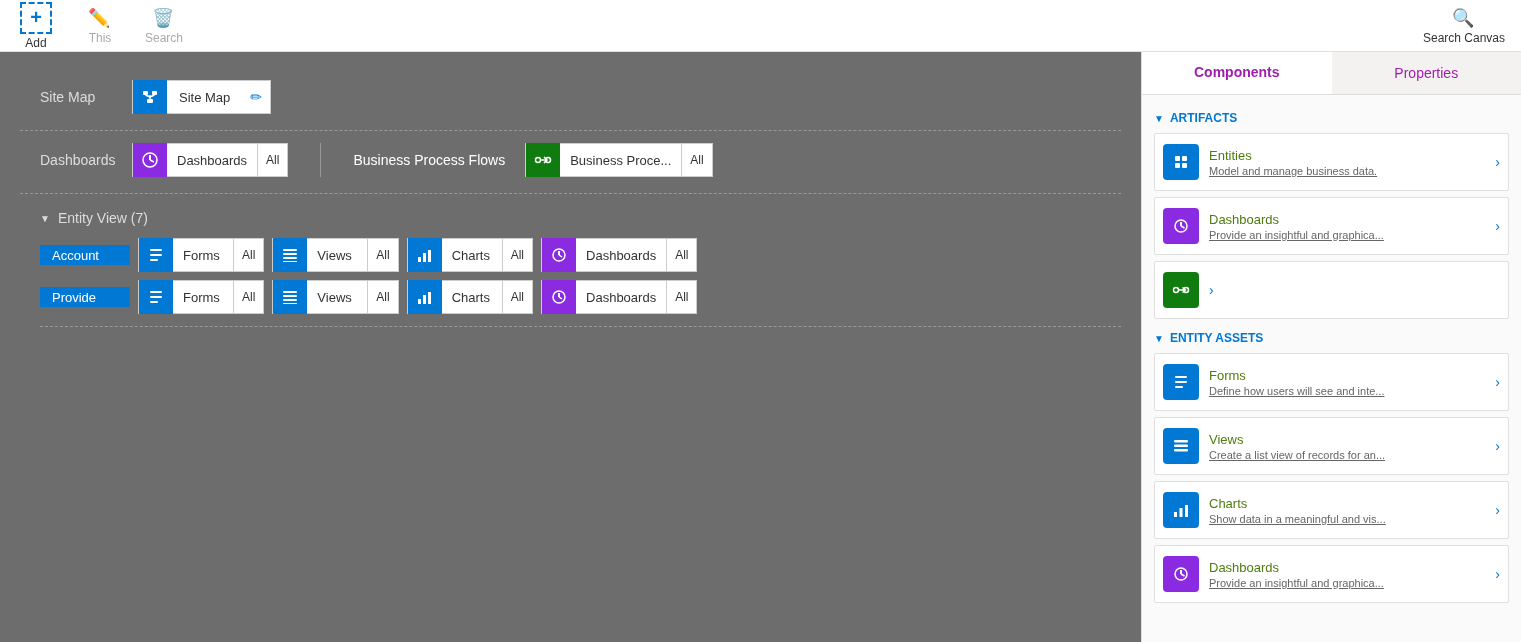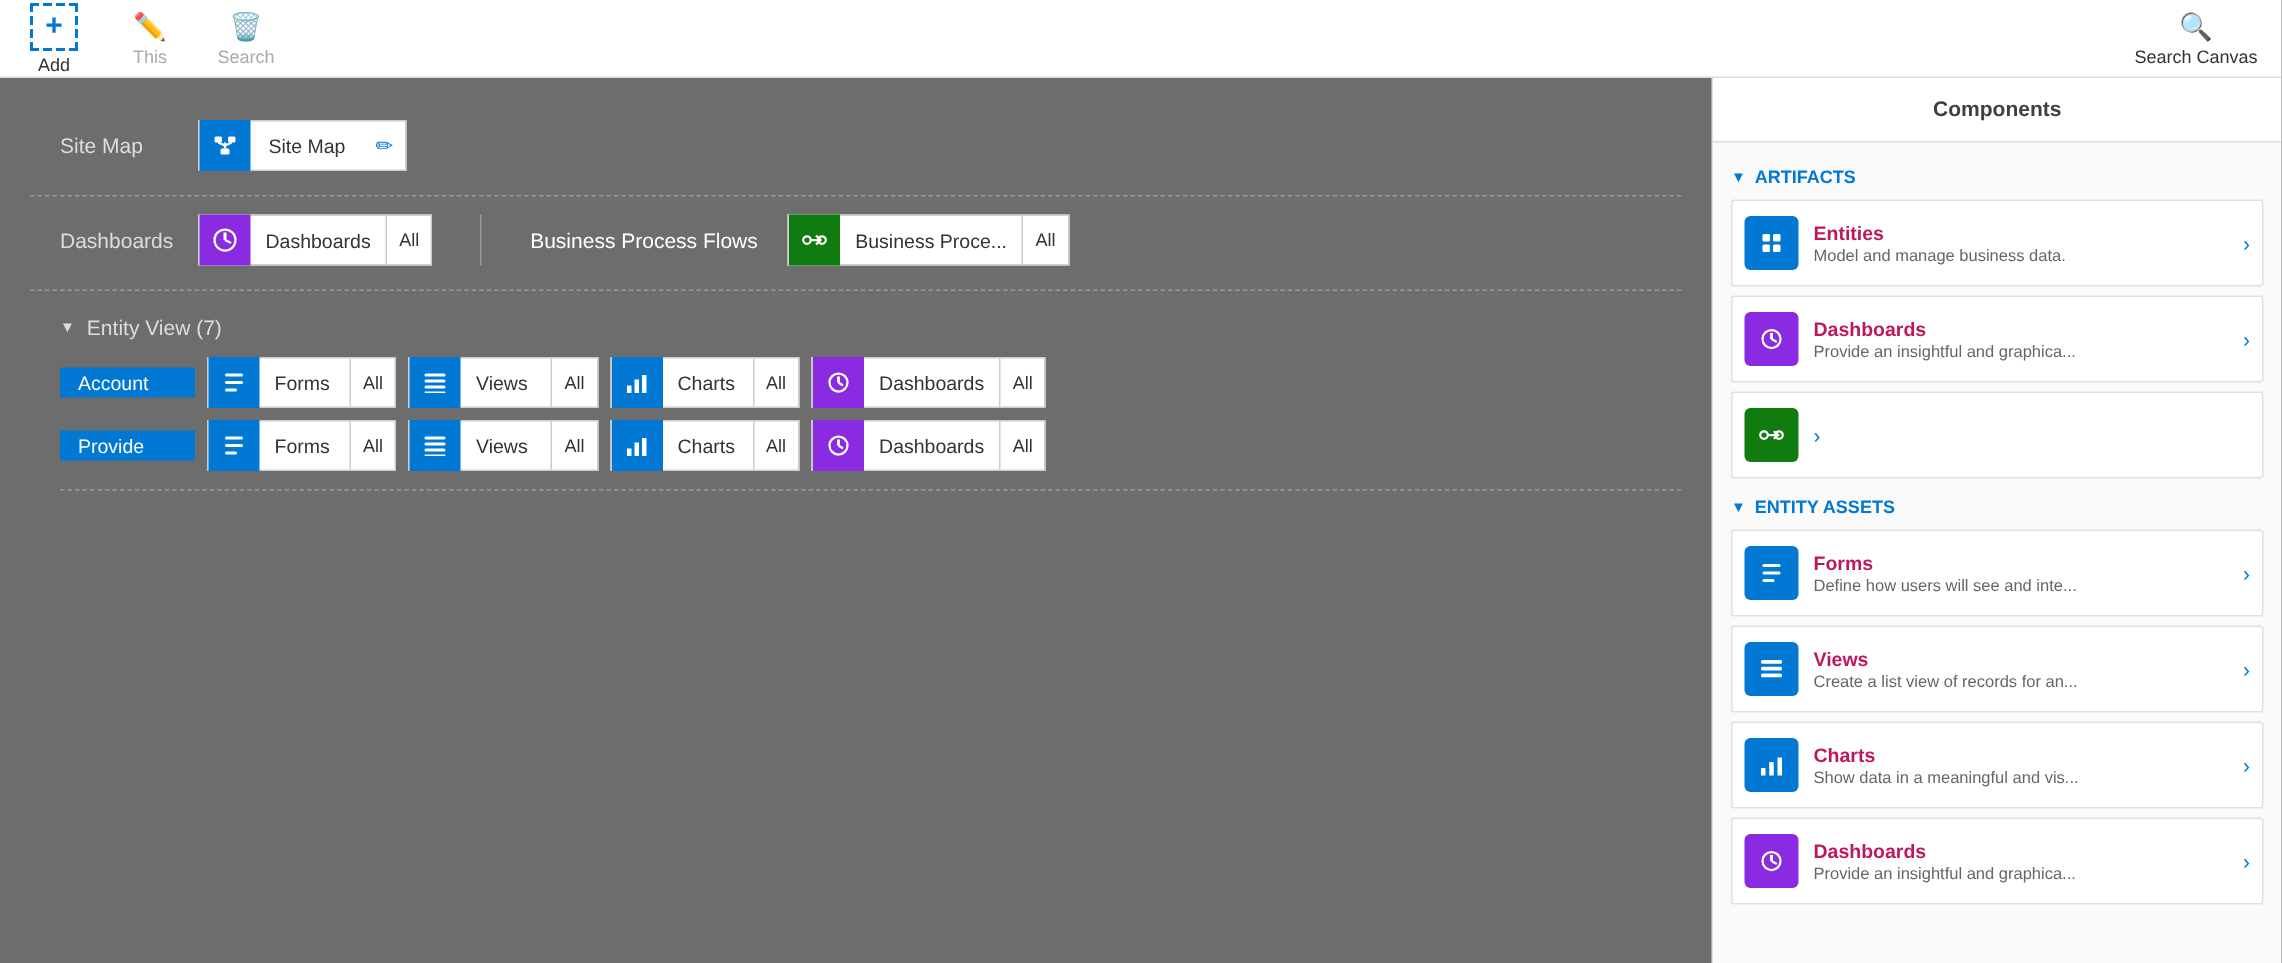--- a/index.html
+++ b/index.html
@@ -145,21 +145,21 @@
     
     .right-panel {
       width: 380px; background: #fafafa; border-left: 1px solid #ddd;
       display: flex; flex-direction: column; overflow: hidden; flex-shrink: 0;
     }
     .panel-tabs {
       display: flex; border-bottom: 1px solid #ddd;
     }
     .panel-tab {
       flex: 1; padding: 12px; font-size: 14px;
-      cursor: pointer; background: #f3f2f1; color: #404040; border: none;
+      cursor: pointer; background: #f3f2f1; color: #a21caf; border: none;
     }
     .panel-tab.active {
       background: #fff; border-bottom: 2px solid #fff; font-weight: 600;
     }
     .panel-content { overflow-y: auto; flex: 1; padding: 12px; }
     .panel-content::-webkit-scrollbar { width: 6px; }
     .panel-content::-webkit-scrollbar-thumb { background: #ccc; }
 
     .section-header {
       display: flex; align-items: center; gap: 6px;
@@ -172,22 +172,22 @@
       display: flex; align-items: center; gap: 10px;
       padding: 10px 8px; background: #fff; border: 1px solid #e0e0e0;
       margin-bottom: 6px; cursor: pointer; border-radius: 2px;
     }
     .component-icon {
       width: 36px; height: 36px; border-radius: 4px;
       display: flex; align-items: center; justify-content: center;
       color: #fff; font-size: 16px; flex-shrink: 0;
     }
     .component-info { flex: 1; }
-    .component-name { font-size: 13px; font-weight: 700; color: #be185d; }
-    .component-desc { font-size: 11px; color: #666; margin-top: 2px; }
+    .component-name { font-size: 13px; font-weight: 400; color: #4d7c0f; }
+    .component-desc { font-size: 11px; color: #666; margin-top: 2px; text-decoration: underline; }
     .component-chevron { color: #0078d4; font-size: 14px; }
   </style>
 </head>
 <body>
 
 <div class="toolbar">
   <div class="toolbar-item">
     <div class="toolbar-add-icon">+</div>
     <span>Add</span>
   </div>
@@ -360,20 +360,21 @@
             </div>
           </div>
         </div>
     </div>
 
   </div>
 
   <div class="right-panel">
     <div class="panel-tabs">
       <button class="panel-tab active">Components</button>
+      <button class="panel-tab">Properties</button>
     </div>
     <div class="panel-content">
       <div class="section-header">
         <span class="chevron-icon">▼</span>
         <span>ARTIFACTS</span>
       </div>
       <div id="artifacts-list">
           <div class="component-item">
       <div class="component-icon" style="background:#0078d4">
               <svg width="18" height="18" viewBox="0 0 18 18" fill="none">

